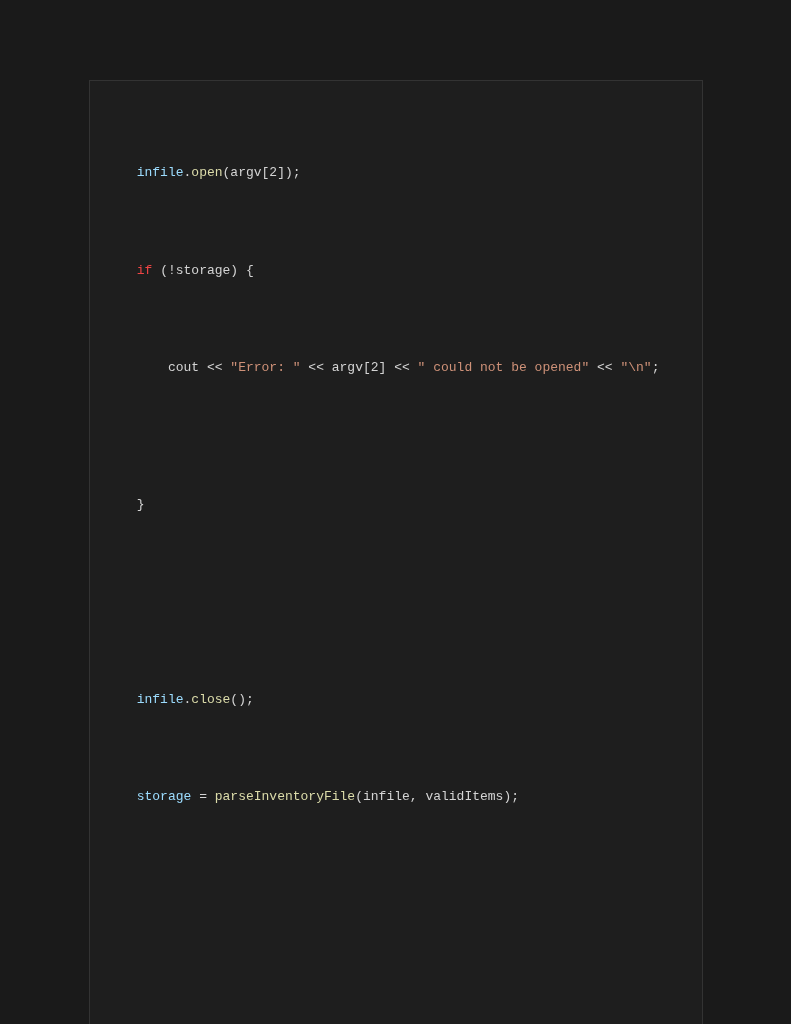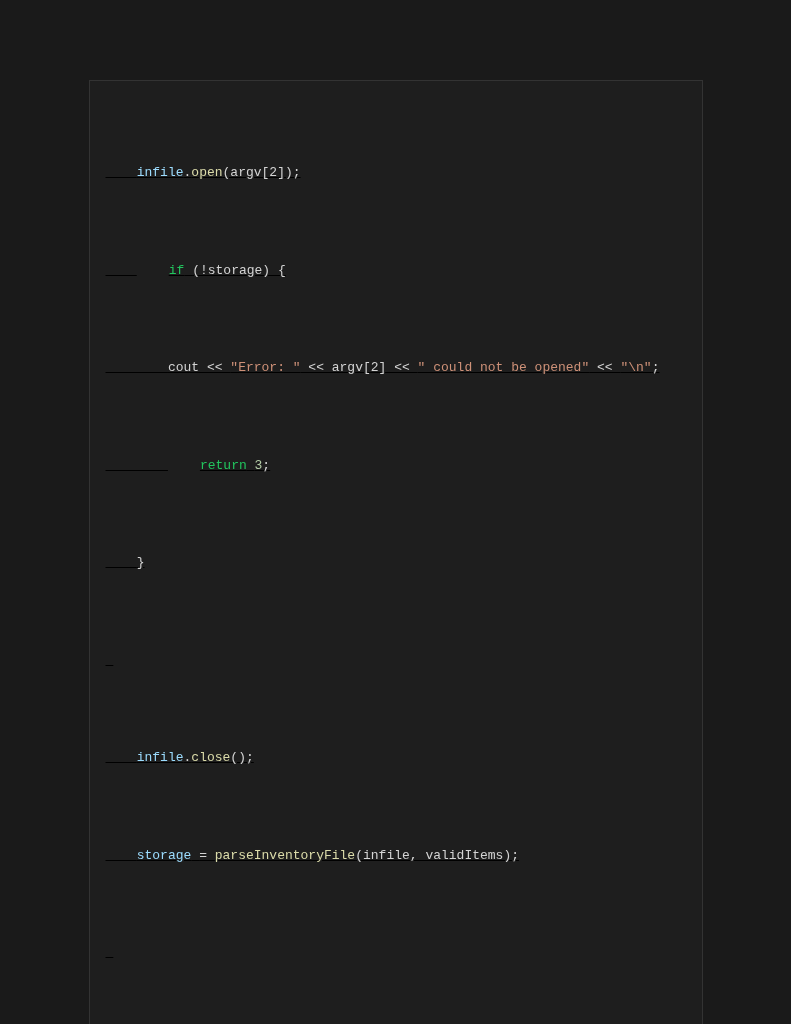--- a/index.html
+++ b/index.html
@@ -30,25 +30,24 @@
     .code-block {
       padding: 4px 16px;
       white-space: pre;
       font-family: 'Courier New', Courier, monospace;
       font-size: 13px;
     }
 
     .line {
       display: block;
       min-height: 1.5em;
-      text-decoration: underline;
     }
 
     
-    .kw { color: #22c55e; margin-left: 32px; } 
+    .kw { color: #ef4444; } 
     .func { color: #dcdcaa; } 
     .str { color: #ce9178; } 
     .plain { color: #d4d4d4; } 
     .var { color: #9cdcfe; } 
     .num { color: #b5cea8; }
   </style>
 </head>
 <body>
 
 <div class="code-container">
@@ -57,21 +56,20 @@
     
     <span class="line">    <span class="var">infile</span><span class="plain">.</span><span class="func">open</span><span class="plain">(argv[2]);</span></span>
 
     
     <span class="line">    <span class="kw">if</span> <span class="plain">(!storage) {</span></span>
 
     
     <span class="line">        <span class="plain">cout &lt;&lt; </span><span class="str">"Error: "</span><span class="plain"> &lt;&lt; argv[2] &lt;&lt; </span><span class="str">" could not be opened"</span><span class="plain"> &lt;&lt; </span><span class="str">"\n"</span><span class="plain">;</span></span>
 
     
-    <span class="line">        <span class="kw">return</span> <span class="num">3</span><span class="plain">;</span></span>
 
     
     <span class="line">    <span class="plain">}</span></span>
 
     
     <span class="line"> </span>
 
     
     <span class="line">    <span class="var">infile</span><span class="plain">.</span><span class="func">close</span><span class="plain">();</span></span>
 

